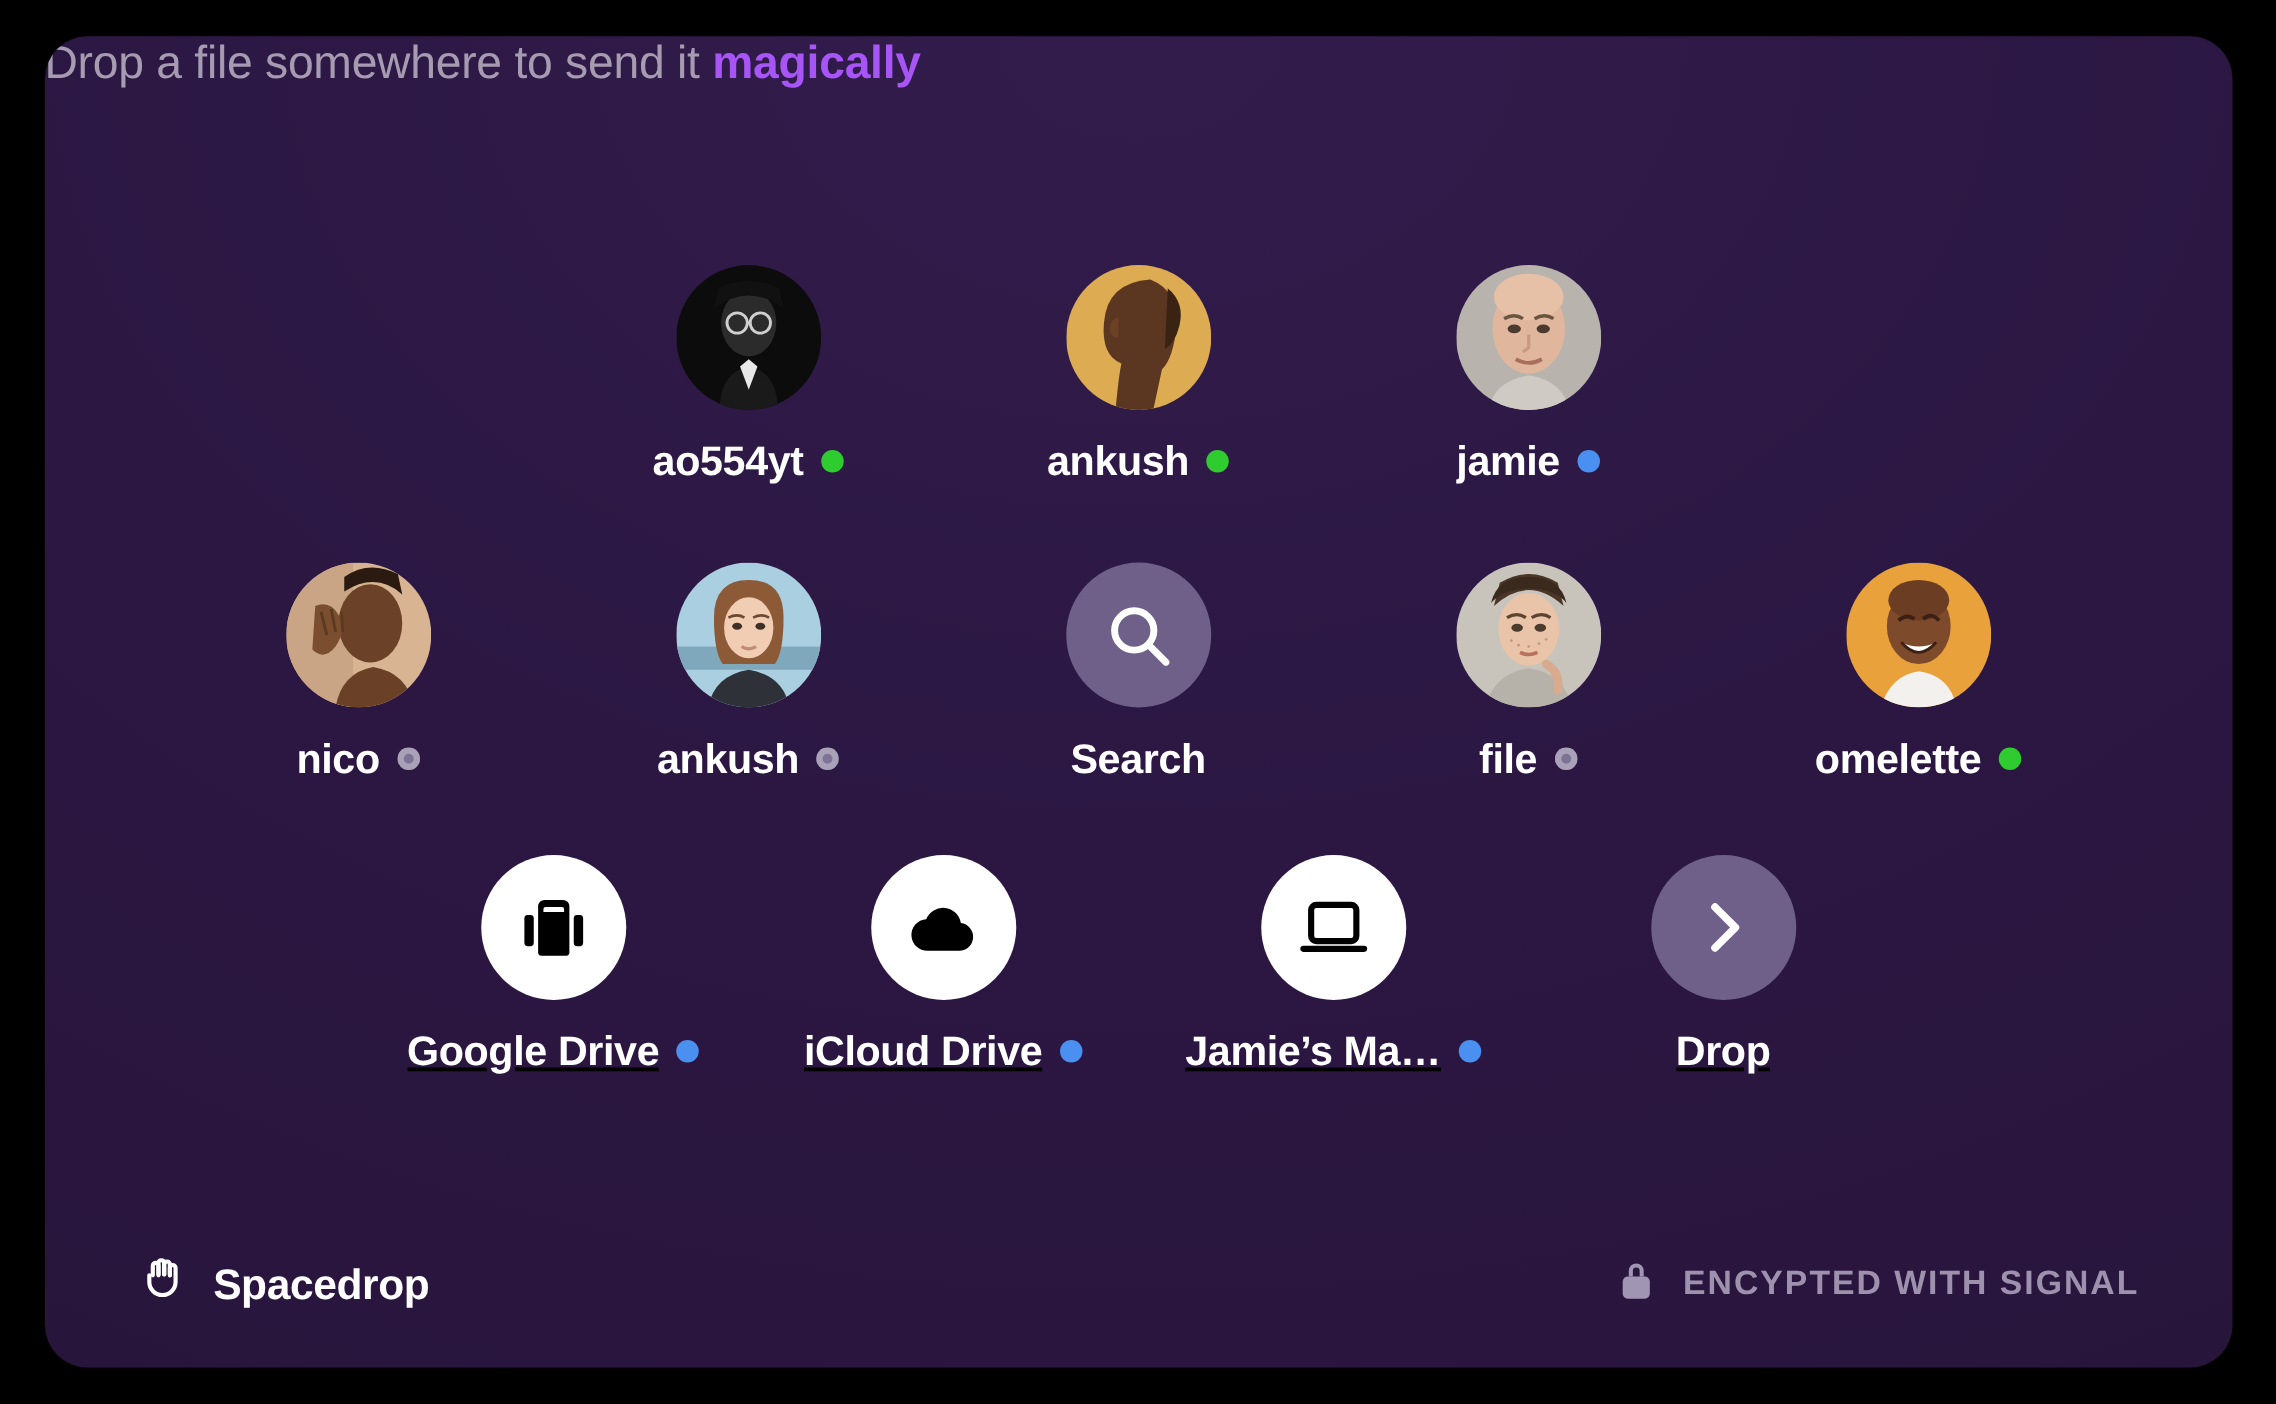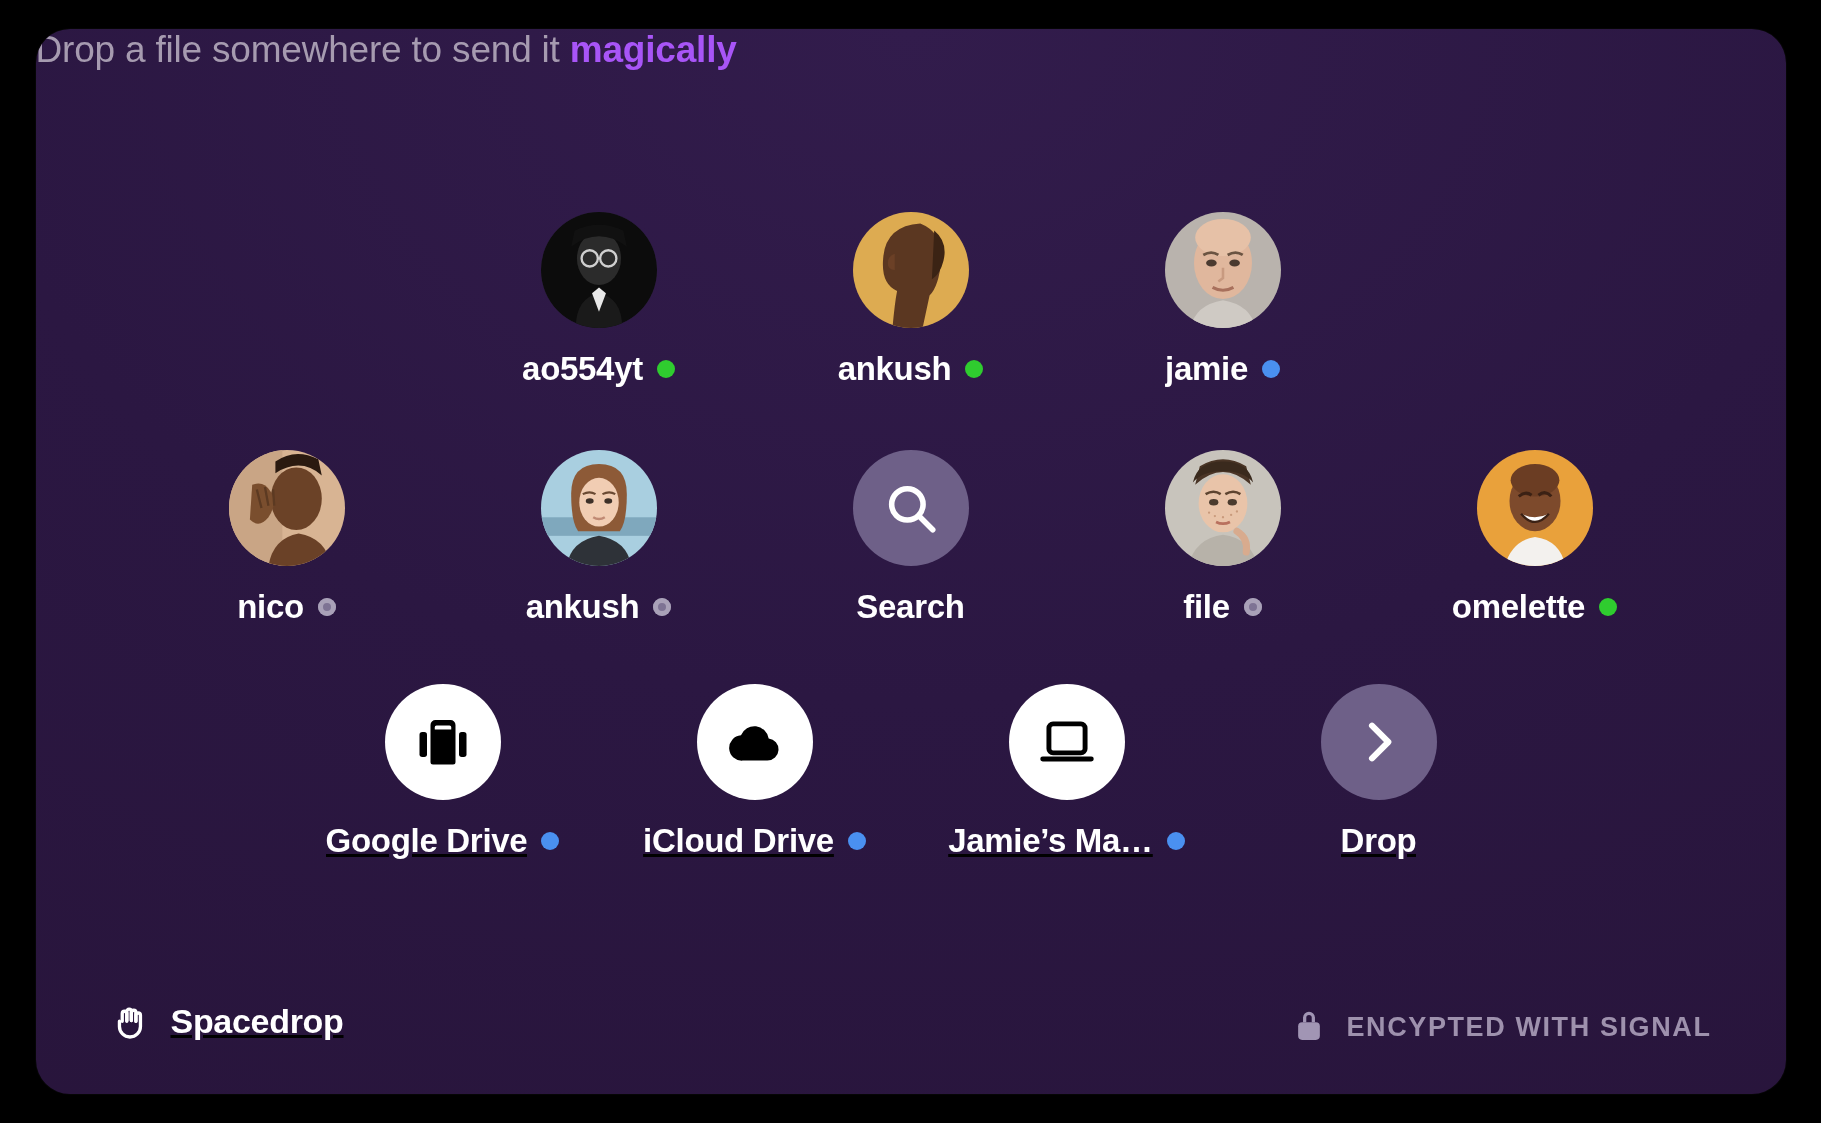--- a/index.html
+++ b/index.html
@@ -133,23 +133,22 @@
   
   .footer {
     height: 150px;
     padding: 0 74px 46px 74px;
     display: flex;
     align-items: flex-end;
     justify-content: space-between;
   }
   .brand {
     display: flex;
-    align-items: flex-start;
+    align-items: flex-end;
     gap: 19px;
-    text-decoration: underline;
   }
   .brand-name {
     font-size: 34px;
     font-weight: 700;
     color: #ffffff;
     letter-spacing: -0.3px;
   }
   .encrypted {
     display: flex;
     align-items: center;

